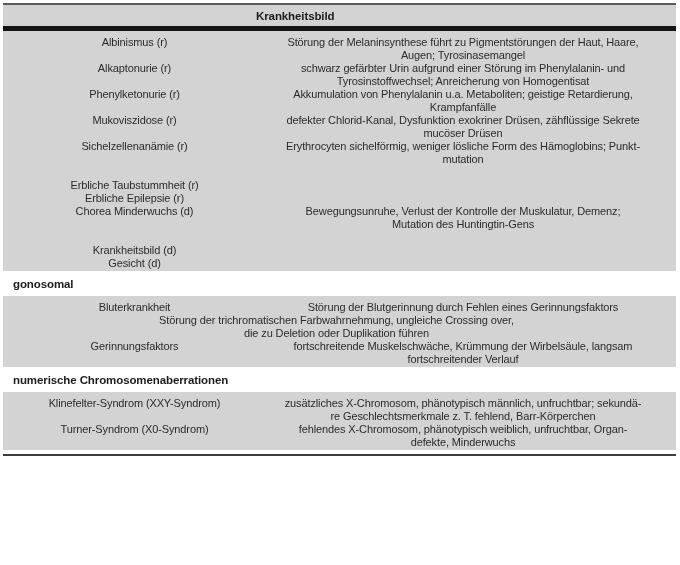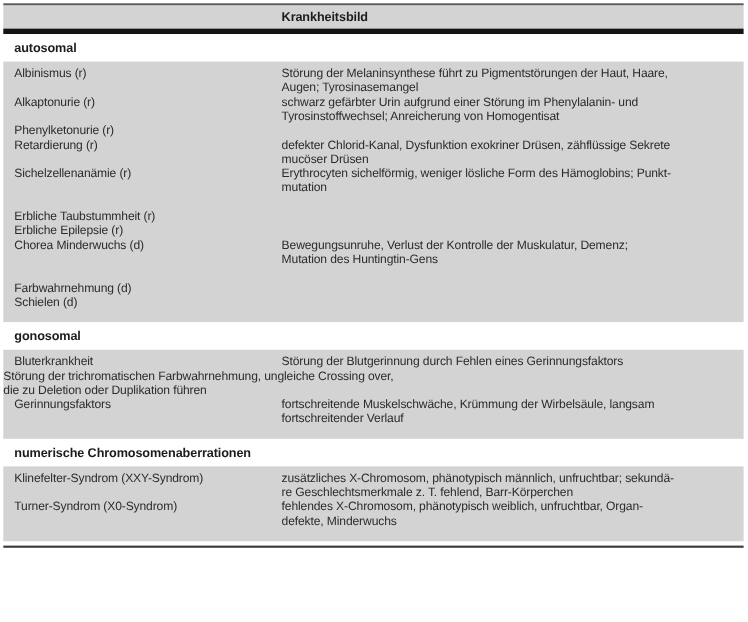--- a/index.html
+++ b/index.html
@@ -42,21 +42,22 @@
   .section-title {
     font-weight: bold;
     font-size: 11.5px;
     letter-spacing: -0.1px;
     color: #1c1c1c;
     padding: 7px 0 6px 10px;
     background: #ffffff;
   }
   .block {
     background: var(--row-bg, #d3d3d3);
-    padding: 5px 0 11px 0;
+    padding: 5px 0 1px 0;
+    text-align: center;
   }
   .group { margin-bottom: 13px; }
   .group:last-child { margin-bottom: 0; }
   .row {
     display: flex;
     align-items: flex-start;
     font-size: 11px;
     line-height: 13px;
     letter-spacing: -0.12px;
     color: #2b2b2b;
@@ -80,38 +81,39 @@
 </head>
 <body>
 
 <div class="page">
   <div class="topline"></div>
   <div class="header-bar">
     <span class="hlabel">Krankheitsbild</span>
   </div>
   <div class="thick-rule"></div>
   <div id="sections">
-      <div class="section-title">autosomal</div>
       <div class="block">
         <div class="group">
           <div class="row">
             <div class="col1">Albinismus (r)</div>
             <div class="col2">Störung der Melaninsynthese führt zu Pigmentstörungen der Haut, Haare,
 Augen; Tyrosinasemangel</div>
           </div>
           <div class="row">
             <div class="col1">Alkaptonurie (r)</div>
             <div class="col2">schwarz gefärbter Urin aufgrund einer Störung im Phenylalanin- und
 Tyrosinstoffwechsel; Anreicherung von Homogentisat</div>
           </div>
           <div class="row">
             <div class="col1">Phenylketonurie (r)</div>
+            <div class="col2">Akkumulation von Phenylalanin u.a. Metaboliten; geistige Retardierung,
+Krampfanfälle</div>
           </div>
           <div class="row">
-            <div class="col1">Retardierung (r)</div>
+            <div class="col1">Mukoviszidose (r)</div>
             <div class="col2">defekter Chlorid-Kanal, Dysfunktion exokriner Drüsen, zähflüssige Sekrete
 mucöser Drüsen</div>
           </div>
           <div class="row">
             <div class="col1">Sichelzellenanämie (r)</div>
             <div class="col2">Erythrocyten sichelförmig, weniger lösliche Form des Hämoglobins; Punkt-
 mutation</div>
           </div>
         </div>
         <div class="group">
@@ -124,25 +126,25 @@
             <div class="col2"></div>
           </div>
           <div class="row">
             <div class="col1">Chorea Minderwuchs (d)</div>
             <div class="col2">Bewegungsunruhe, Verlust der Kontrolle der Muskulatur, Demenz;
 Mutation des Huntingtin-Gens</div>
           </div>
         </div>
         <div class="group">
           <div class="row">
-            <div class="col1">Farbwahrnehmung (d)</div>
+            <div class="col1">Krankheitsbild (d)</div>
             <div class="col2"></div>
           </div>
           <div class="row">
-            <div class="col1">Schielen (d)</div>
+            <div class="col1">Gesicht (d)</div>
             <div class="col2"></div>
           </div>
         </div>
       </div>
       <div class="section-title">gonosomal</div>
       <div class="block">
         <div class="group">
           <div class="row">
             <div class="col1">Bluterkrankheit</div>
             <div class="col2">Störung der Blutgerinnung durch Fehlen eines Gerinnungsfaktors</div>

